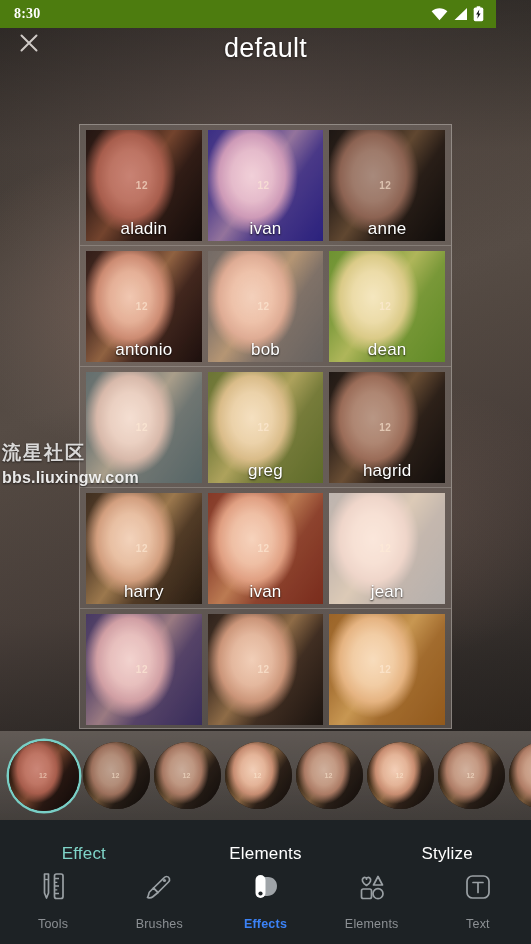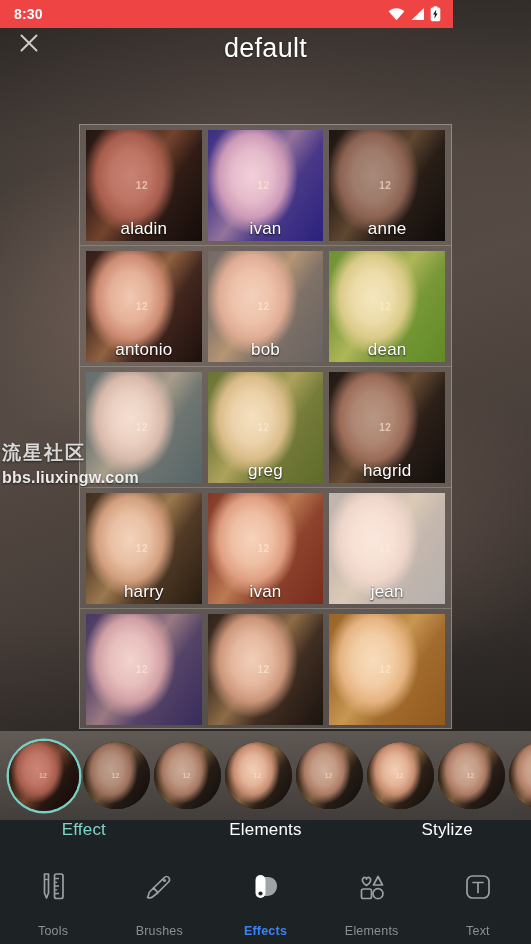--- a/index.html
+++ b/index.html
@@ -21,24 +21,25 @@
       linear-gradient(160deg,#3b332e 0%,#4a413a 22%,#5b4f46 42%,#4b403a 62%,#332d29 82%,#252120 100%);
     filter:saturate(.85);
   }
   #backdrop:after{
     content:""; position:absolute; inset:0;
     background:linear-gradient(180deg, rgba(10,10,10,.35) 0%, rgba(20,16,14,.05) 18%, rgba(20,16,14,.05) 75%, rgba(15,13,12,.45) 100%);
   }
 
   
   #statusbar{
-    position:absolute; left:0; top:0; width:453px; height:28px;
-    background:#ef4444; z-index:40;
+    position:absolute; left:0; top:0; width:496px; height:28px;
+    background:#4d7c0f; z-index:40;
     display:flex; align-items:center; justify-content:space-between;
     padding:0 12px 0 14px;
+    font-family:Liberation Serif, serif;
   }
   #clock{ color:#fff; font-size:14px; font-weight:bold; letter-spacing:.2px; }
   #sysicons{ display:flex; align-items:center; gap:5px; }
 
   
   #header{
     position:absolute; left:0; top:15px; width:531px; height:72px; z-index:30;
   }
   #close-btn{
     position:absolute; left:16px; top:15px; width:26px; height:26px;
@@ -135,34 +136,34 @@
     width:70px; height:70px;
     box-shadow:0 0 0 2.5px #79cfc6;
   }
 
   
   #bottom{
     position:absolute; left:0; top:820px; width:531px; height:124px;
     background:#1d2225; z-index:38;
   }
   #subtabs{
-    display:flex; height:44px; align-items:flex-start;gap:14px;
+    display:flex; height:44px; align-items:flex-end;gap:14px;
   }
   .subtab{
     flex:1; text-align:center; font-size:17px; color:#ffffff;
     cursor:pointer; letter-spacing:.2px;
   }
   .subtab.active{ color:#7fd4c8; }
 
   #navbar{
     display:flex; height:80px; align-items:flex-start; padding-top:6px;
   }
   .navitem{
     flex:1; display:flex; flex-direction:column; align-items:center;
-    gap:20px; cursor:pointer;
+    gap:13px; cursor:pointer;
   }
   .navicon{ height:34px; display:flex; align-items:center; justify-content:center; }
   .navlabel{ font-size:12.5px; color:#8c9094; letter-spacing:.2px; }
   .navitem.active .navlabel{ color:#3b82f6; font-weight:bold; }
 </style>
 </head>
 <body>
 
 <div id="backdrop"></div>
 

